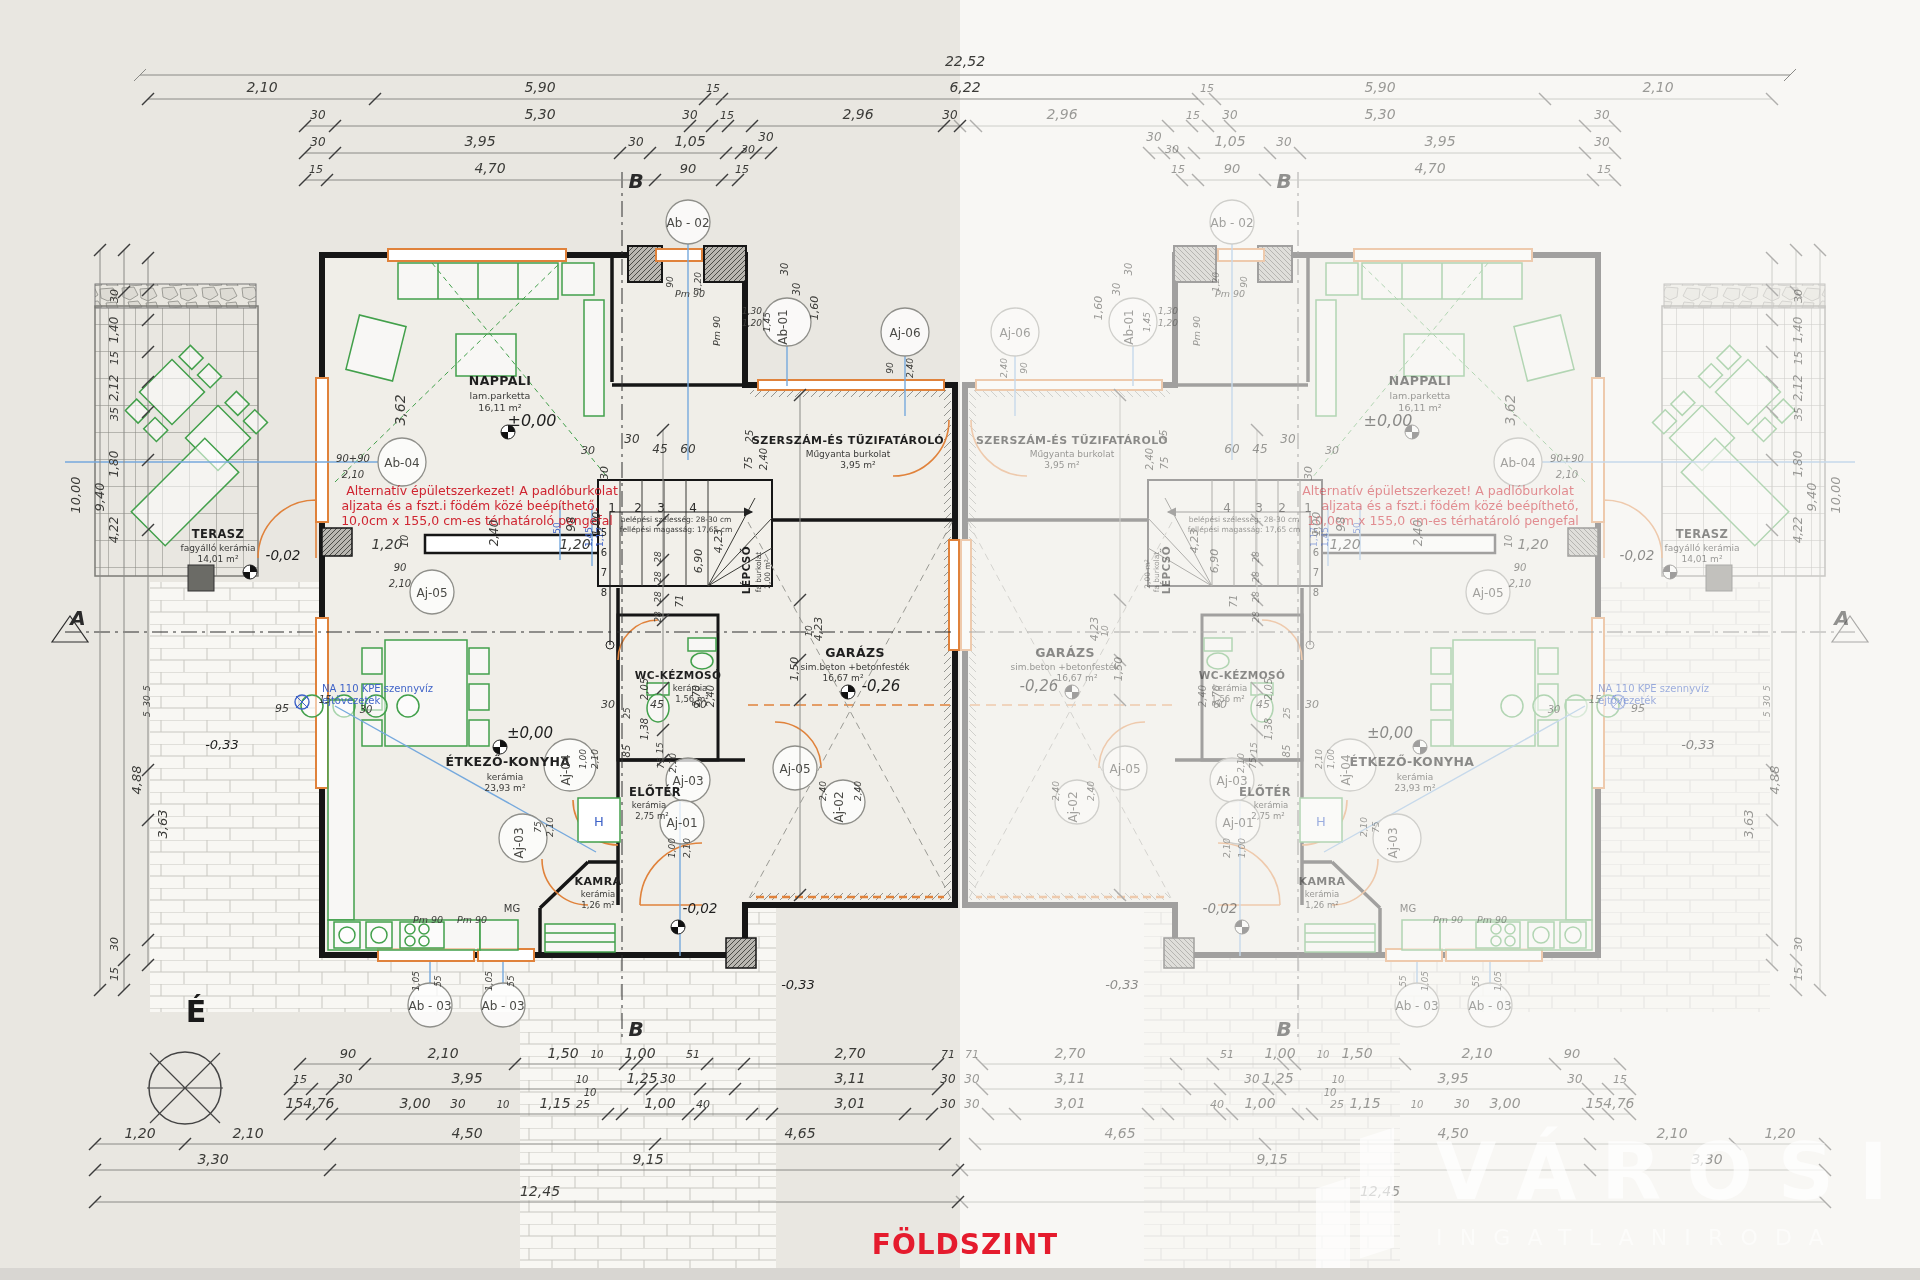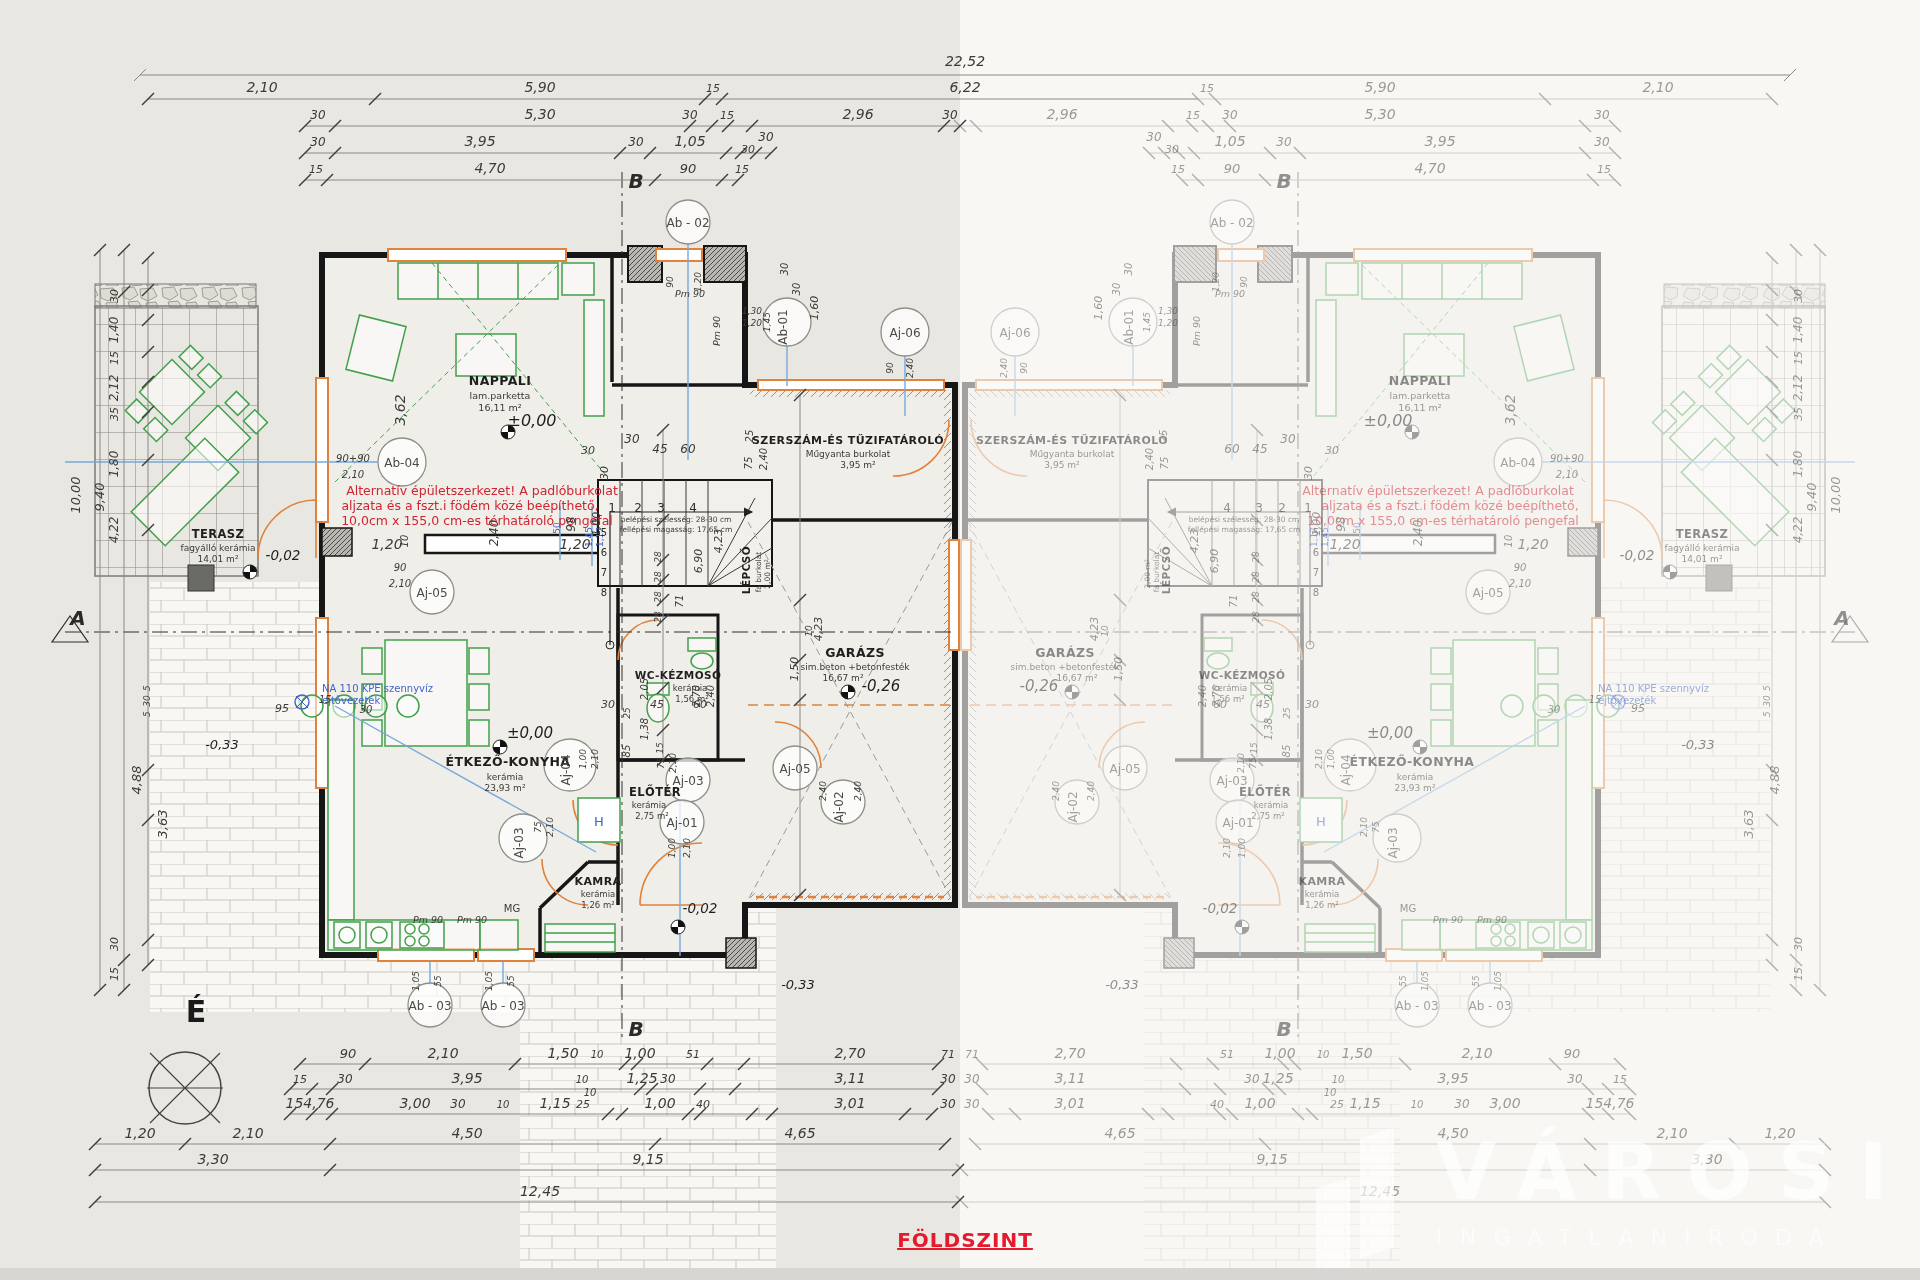--- a/index.html
+++ b/index.html
@@ -10,21 +10,21 @@
   .room{fill:#1f1f1f;font-weight:bold;letter-spacing:.4px;}
   .sub{fill:#3a3a38;}
   .lvl{fill:#1f1f1f;font-style:italic;}
   .red{fill:#cf2531;}
   .blue{fill:#3f63c8;}
   .mk{fill:#4a4a46;}
   .num{fill:#2c2c2a;}
   .big{fill:#1a1a1a;font-weight:bold;}
   .sec{fill:#2a2a2a;font-weight:bold;font-style:italic;}
   #plan-title{position:absolute;left:805px;top:1228px;width:320px;text-align:center;
-      color:#e51b2d;font-size:20px;font-weight:bold;letter-spacing:1px;text-decoration:underline;}
+      color:#e51b2d;font-size:28px;font-weight:bold;letter-spacing:1px;}
   #watermark{position:absolute;right:14px;bottom:18px;width:470px;color:#ffffff;opacity:.8;
       text-align:left;pointer-events:none;}
   #watermark .wm-name{font-size:78px;font-weight:bold;letter-spacing:.32em;line-height:1.0;
       color:rgba(255,255,255,.85);}
   #watermark .wm-sub{font-size:22px;letter-spacing:.78em;color:rgba(255,255,255,.7);margin-top:14px;}
   .wm-logo{position:absolute;left:-120px;top:-10px;width:110px;height:170px;}
   .wm-logo span{position:absolute;background:rgba(255,255,255,.8);}
   .wm-logo .b1{left:0;top:60px;width:34px;height:110px;transform:skewY(-18deg);}
   .wm-logo .b2{left:44px;top:10px;width:34px;height:120px;transform:skewY(-18deg);}
 </style>

